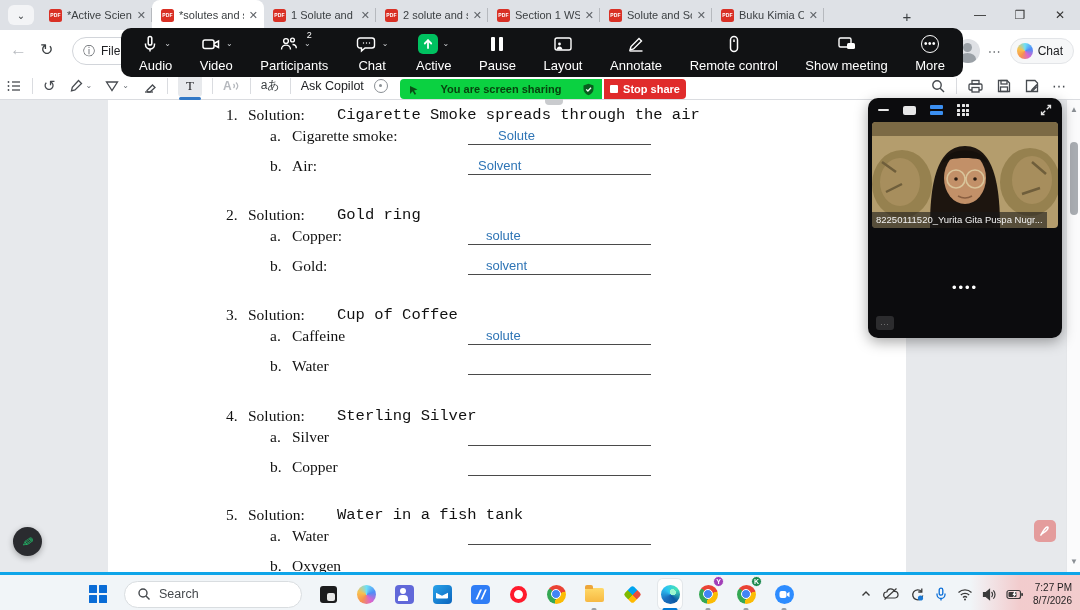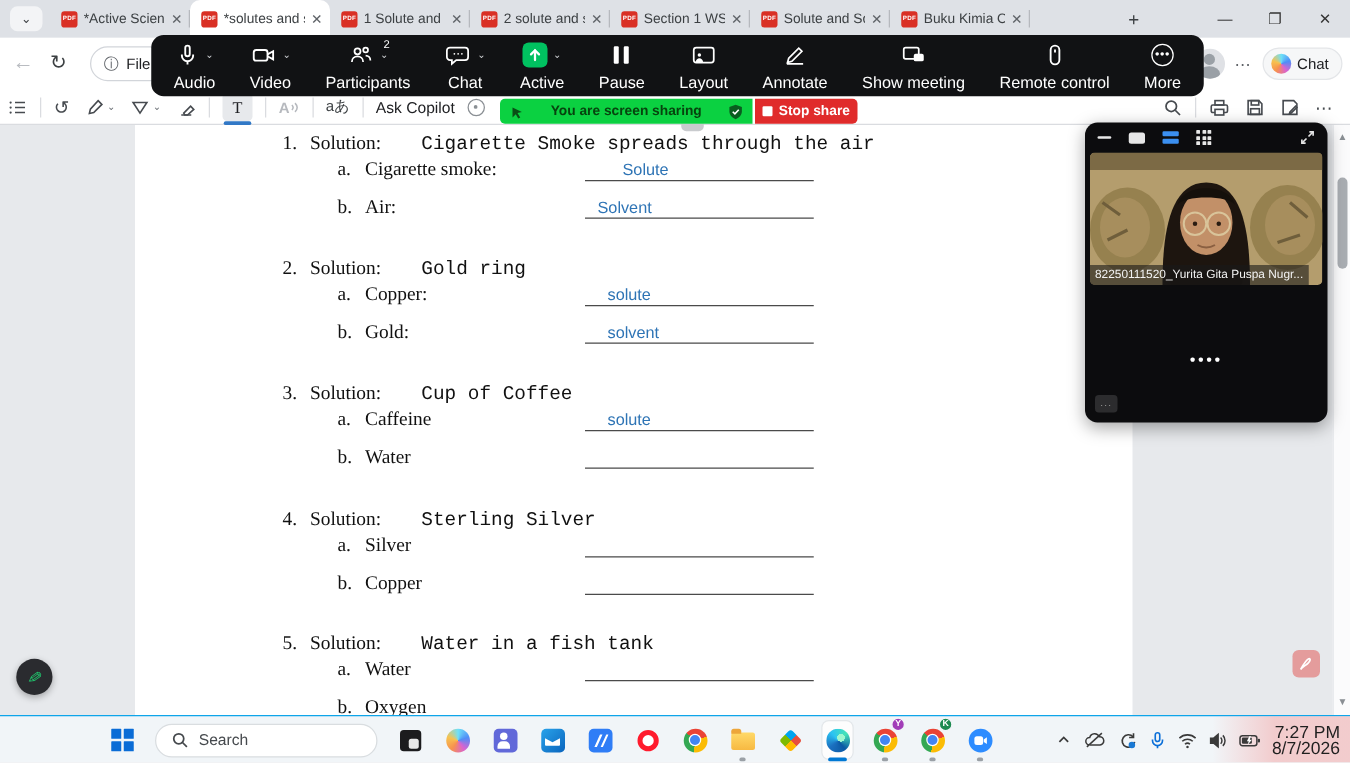--- a/index.html
+++ b/index.html
@@ -124,21 +124,21 @@
   .vp-more { position:absolute; left:8px; top:218px; width:18px; height:14px; background:#2c2c2e; border-radius:3px;
     color:#9a9a9a; font-size:8px; line-height:13px; text-align:center; letter-spacing:1px; }
 
   
   .annot-fab { position:absolute; left:13px; top:527px; width:29px; height:29px; border-radius:50%; background:#2a2b2f;
     display:flex; align-items:center; justify-content:center; z-index:10; color:#21c06b; font-size:14px;
     box-shadow:0 2px 6px rgba(0,0,0,.3); }
   .annot-fab span { display:inline-block; transform:scaleX(-1) rotate(-10deg); }
 
   
-  .taskbar { position:absolute; left:0; top:572px; width:1080px; height:38px; background:#f1f5f8; border-top:1px solid #0ea5e9;
+  .taskbar { position:absolute; left:0; top:572px; width:1080px; height:38px; background:#f1f5f8; border-top:3px solid #0ea5e9;
     z-index:20; }
   .tb-pink { position:absolute; right:0; top:0; width:110px; height:38px;
     background:linear-gradient(90deg, rgba(244,178,178,0) 0%, rgba(243,170,170,.55) 45%); }
   .tb-left { position:absolute; left:86px; top:0; height:38px; display:flex; align-items:center; gap:14px; }
   .startlogo { display:grid; grid-template-columns:8px 8px; grid-auto-rows:8px; gap:1.5px; }
   .startlogo span { background:#0a6cd6; border-radius:.5px; }
   .searchpill { width:178px; height:27px; background:#fff; border:1px solid #d9dde0; border-radius:14px; display:flex;
     align-items:center; gap:8px; padding:0 12px; color:#45494d; font-size:12.5px; }
   .tb-app { position:relative; width:24px; height:30px; display:flex; align-items:center; justify-content:center; }
   .tb-dot::after { content:""; position:absolute; left:50%; bottom:-2px; transform:translateX(-50%); width:5px; height:3px;
@@ -165,21 +165,21 @@
   .p-badge.purple { background:#a13db8; } .p-badge.green { background:#1d8a50; }
   .ic-folder { width:19px; height:14px; background:linear-gradient(#ffd968,#f7b942); border-radius:2px; position:relative; margin-top:2px; }
   .ic-folder::before { content:""; position:absolute; left:0; top:-3px; width:8px; height:4px; background:#eda63a; border-radius:2px 2px 0 0; }
   .ic-m365 { width:13px; height:13px; transform:rotate(45deg); border-radius:2.5px;
     background:conic-gradient(#e74f3d 0 25%, #ffb900 25% 50%, #7fba00 50% 75%, #00a4ef 75%); }
   .ic-edge { width:19px; height:19px; border-radius:50%;
     background:radial-gradient(circle at 62% 38%, #9ef7d0 0 18%, transparent 19%),
                conic-gradient(from 140deg, #0c59a4, #1b70c0, #2bc3f3, #46e3b7, #0c59a4); }
   .ic-zoom { width:19px; height:19px; border-radius:50%; background:#2d8cff; display:flex; align-items:center; justify-content:center; }
   .tb-tray { position:absolute; right:8px; top:0; height:38px; display:flex; align-items:center; gap:9px; }
-  .tray-clock { text-align:right; font-size:14px; color:#1f1f1f; line-height:13px; }
+  .tray-clock { text-align:right; font-size:10px; color:#1f1f1f; line-height:13px; }
 
   svg { display:block; }
 </style>
 </head>
 <body>
 
 <div class="screen">
 
   <div class="tabstrip">
     <div class="tab-search-btn">⌄</div>
@@ -536,35 +536,35 @@
       <div class="zt-iconrow">
         <svg width="20" height="20" viewBox="0 0 20 20" fill="none" stroke="#fff" stroke-width="1.4">
           <path d="M4 16 L5 12.5 L13 4.5 L15.5 7 L7.5 15 Z"></path>
             <line x1="3.5" y1="17" x2="16.5" y2="17"></line>
         </svg>
       </div>
       <span class="zt-label">Annotate</span>
     </div>
     <div class="zt-item">
       <div class="zt-iconrow">
+        <svg width="20" height="20" viewBox="0 0 20 20" fill="none" stroke="#fff" stroke-width="1.5">
+          <rect x="6.5" y="2.5" width="7" height="15" rx="3.5"></rect>
+            <line x1="10" y1="5.5" x2="10" y2="8"></line>
+        </svg>
+      </div>
+      <span class="zt-label">Remote control</span>
+    </div>
+    <div class="zt-item">
+      <div class="zt-iconrow">
         <svg width="22" height="20" viewBox="0 0 22 20">
           <rect x="3" y="4" width="12" height="9" rx="1.5" fill="none" stroke="#fff" stroke-width="1.4"></rect>
           <rect x="11" y="9" width="8" height="6" rx="1.5" fill="#fff"></rect>
         </svg>
       </div>
       <span class="zt-label">Show meeting</span>
-    </div>
-    <div class="zt-item">
-      <div class="zt-iconrow">
-        <svg width="20" height="20" viewBox="0 0 20 20" fill="none" stroke="#fff" stroke-width="1.5">
-          <rect x="6.5" y="2.5" width="7" height="15" rx="3.5"></rect>
-            <line x1="10" y1="5.5" x2="10" y2="8"></line>
-        </svg>
-      </div>
-      <span class="zt-label">Remote control</span>
     </div>
     <div class="zt-item">
       <div class="zt-iconrow">
           <span class="more-circ">•••</span>
         </div>
       <span class="zt-label">More</span>
     </div>
   </div>
 
   <div class="share-banner">

